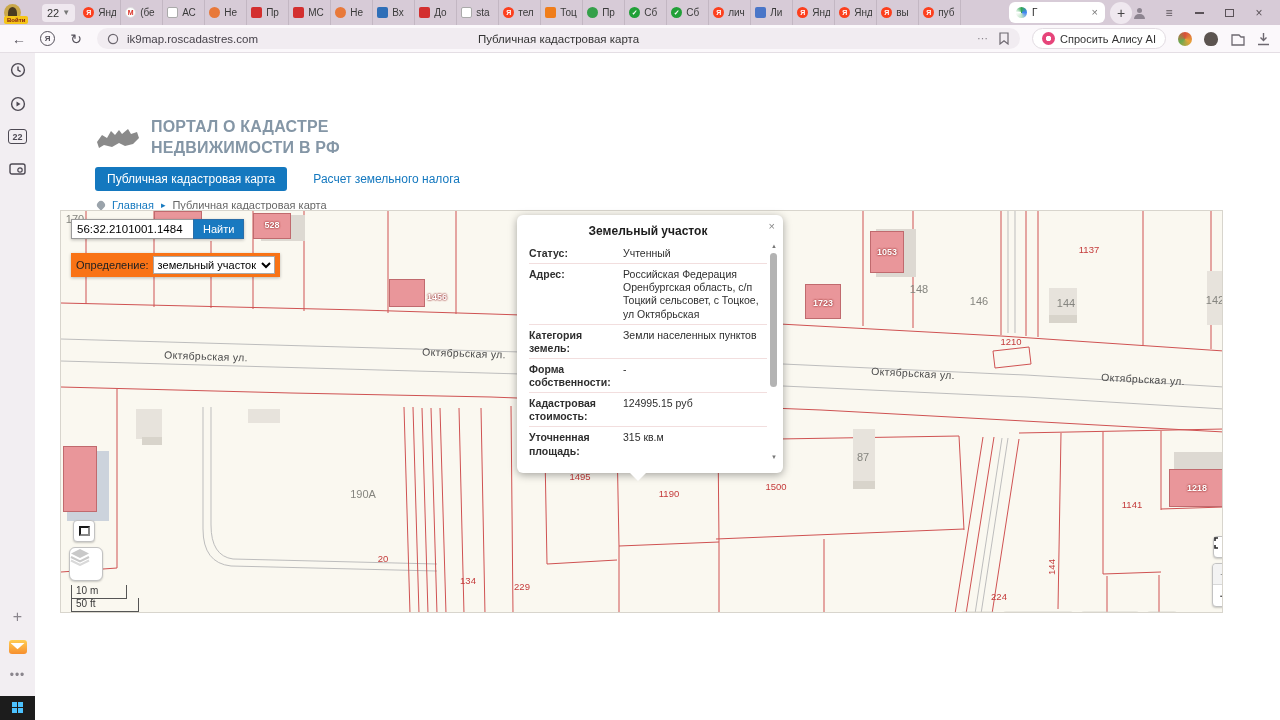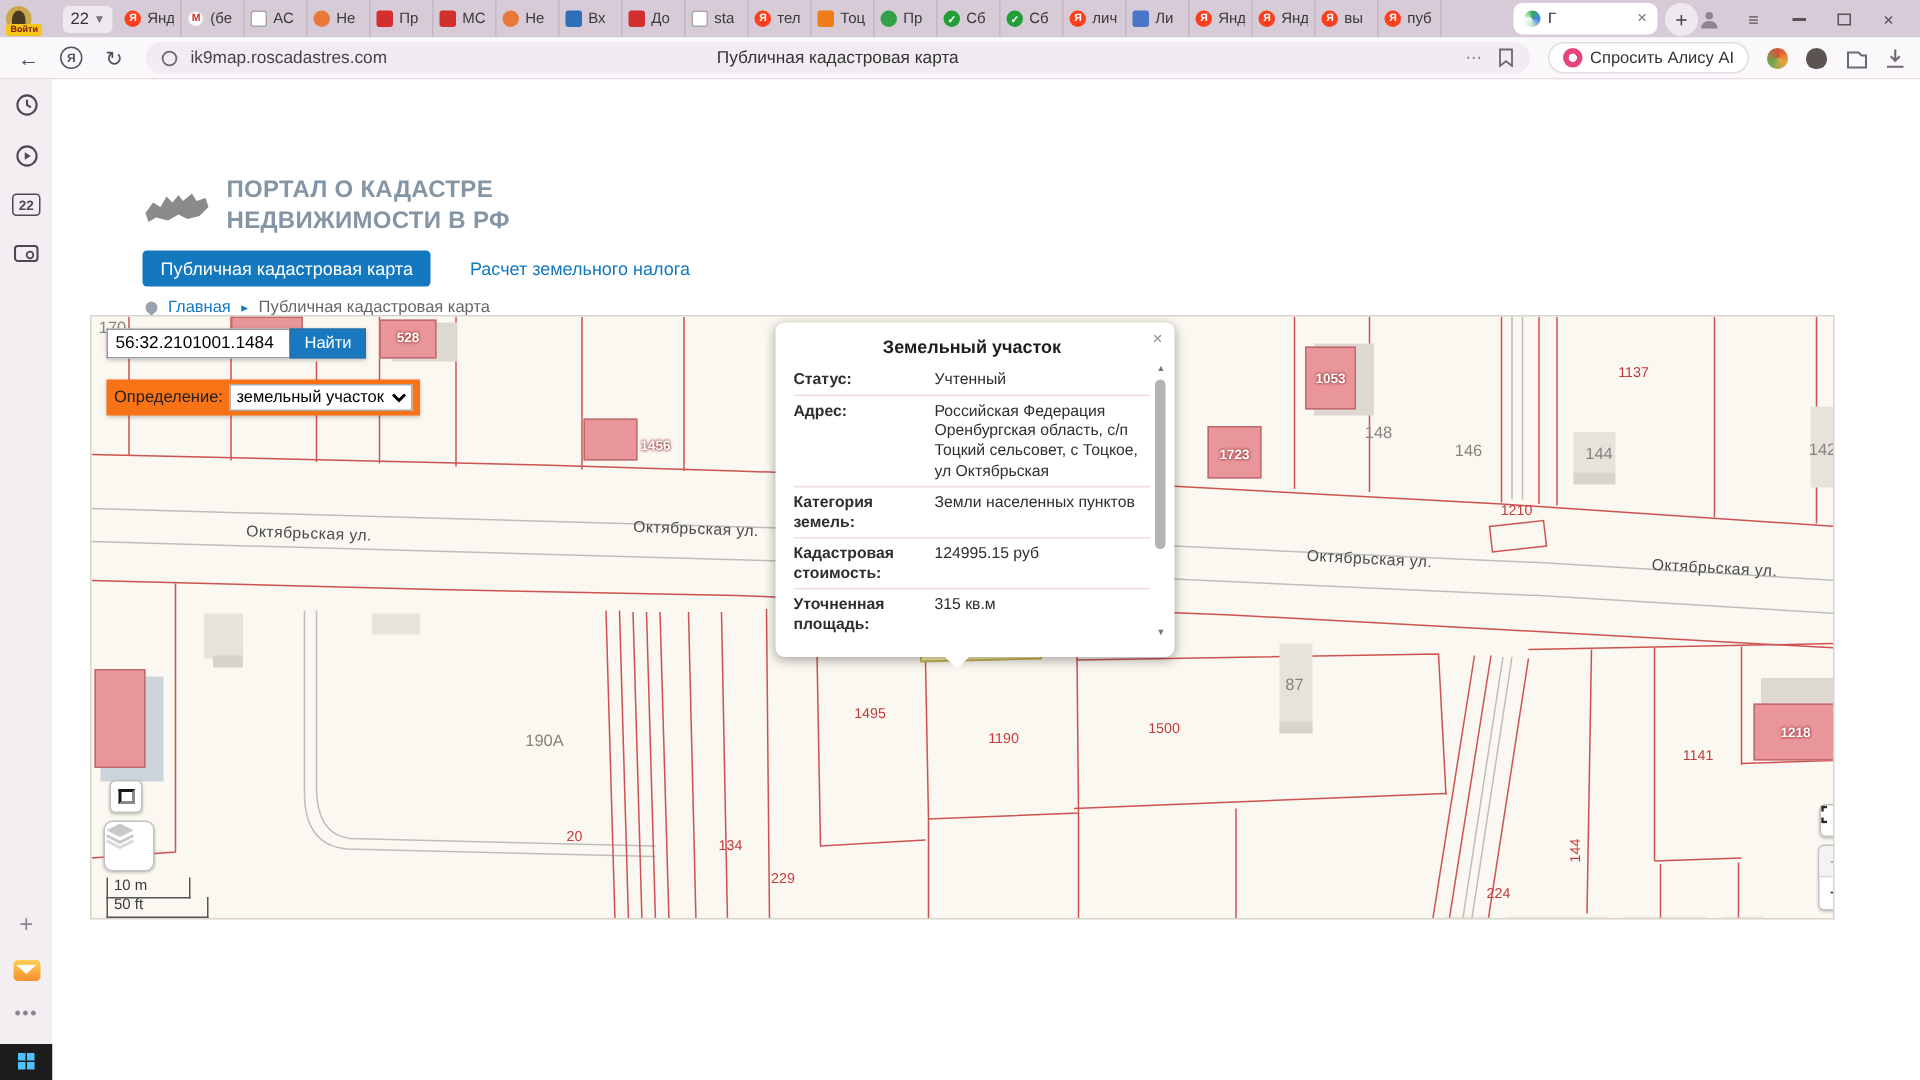--- a/index.html
+++ b/index.html
@@ -432,21 +432,21 @@
         <span class="mlabel ml-g" style="left: 802px; top: 246px;">87</span>
         <span class="mlabel ml-g" style="left: 302px; top: 283px;">190A</span>
         <span class="mlabel ml-r" style="left: 1028px; top: 38px;">1137</span>
         <span class="mlabel ml-r" style="left: 950px; top: 130px;">1210</span>
         <span class="mlabel ml-r" style="left: 592px; top: 208px;">1484</span>
         <span class="mlabel ml-r" style="left: 701px; top: 204px;">1485</span>
         <span class="mlabel ml-r" style="left: 519px; top: 265px;">1495</span>
         <span class="mlabel ml-r" style="left: 608px; top: 282px;">1190</span>
         <span class="mlabel ml-r" style="left: 715px; top: 275px;">1500</span>
         <span class="mlabel ml-r" style="left: 322px; top: 347px;">20</span>
-        <span class="mlabel ml-r" style="left: 407px; top: 353px; margin-left: 19px;">134</span>
+        <span class="mlabel ml-r" style="left: 407px; top: 369px;">134</span>
         <span class="mlabel ml-r" style="left: 461px; top: 375px;">229</span>
         <span class="mlabel ml-r" style="left: 938px; top: 385px;">224</span>
         <span class="mlabel ml-r" style="left: 1071px; top: 293px;">1141</span>
         <span class="mlabel ml-r" style="left: 990px; top: 356px; transform: translate(-50%, -50%) rotate(-90deg);">144</span>
         <span class="mlabel ml-w" style="left: 211px; top: 14px;">528</span>
         <span class="mlabel ml-w" style="left: 346px; top: 86px; margin-left: 30px;">1456</span>
         <span class="mlabel ml-w" style="left: 762px; top: 92px;">1723</span>
         <span class="mlabel ml-w" style="left: 826px; top: 41px;">1053</span>
         <span class="mlabel ml-w" style="left: 1136px; top: 277px;">1218</span>
         <span class="mlabel ml-s" style="left: 145px; top: 145px; transform: translate(-50%, -50%) rotate(2deg);">Октябрьская ул.</span>
@@ -505,20 +505,24 @@
         </div>
         <div class="prow">
           <div class="plab">Адрес:</div>
           <div class="pval">Российская Федерация Оренбургская область, с/п Тоцкий сельсовет, с Тоцкое, ул Октябрьская</div>
         </div>
         <div class="prow">
           <div class="plab">Категория земель:</div>
           <div class="pval">Земли населенных пунктов</div>
         </div>
         <div class="prow">
+          <div class="plab">Форма собственности:</div>
+          <div class="pval">-</div>
+        </div>
+        <div class="prow">
           <div class="plab">Кадастровая стоимость:</div>
           <div class="pval">124995.15 руб</div>
         </div>
         <div class="prow">
           <div class="plab">Уточненная площадь:</div>
           <div class="pval">315 кв.м</div>
         </div>
       </div>
     <div class="pscroll">
       <span class="parrow" style="top:0">▲</span>

